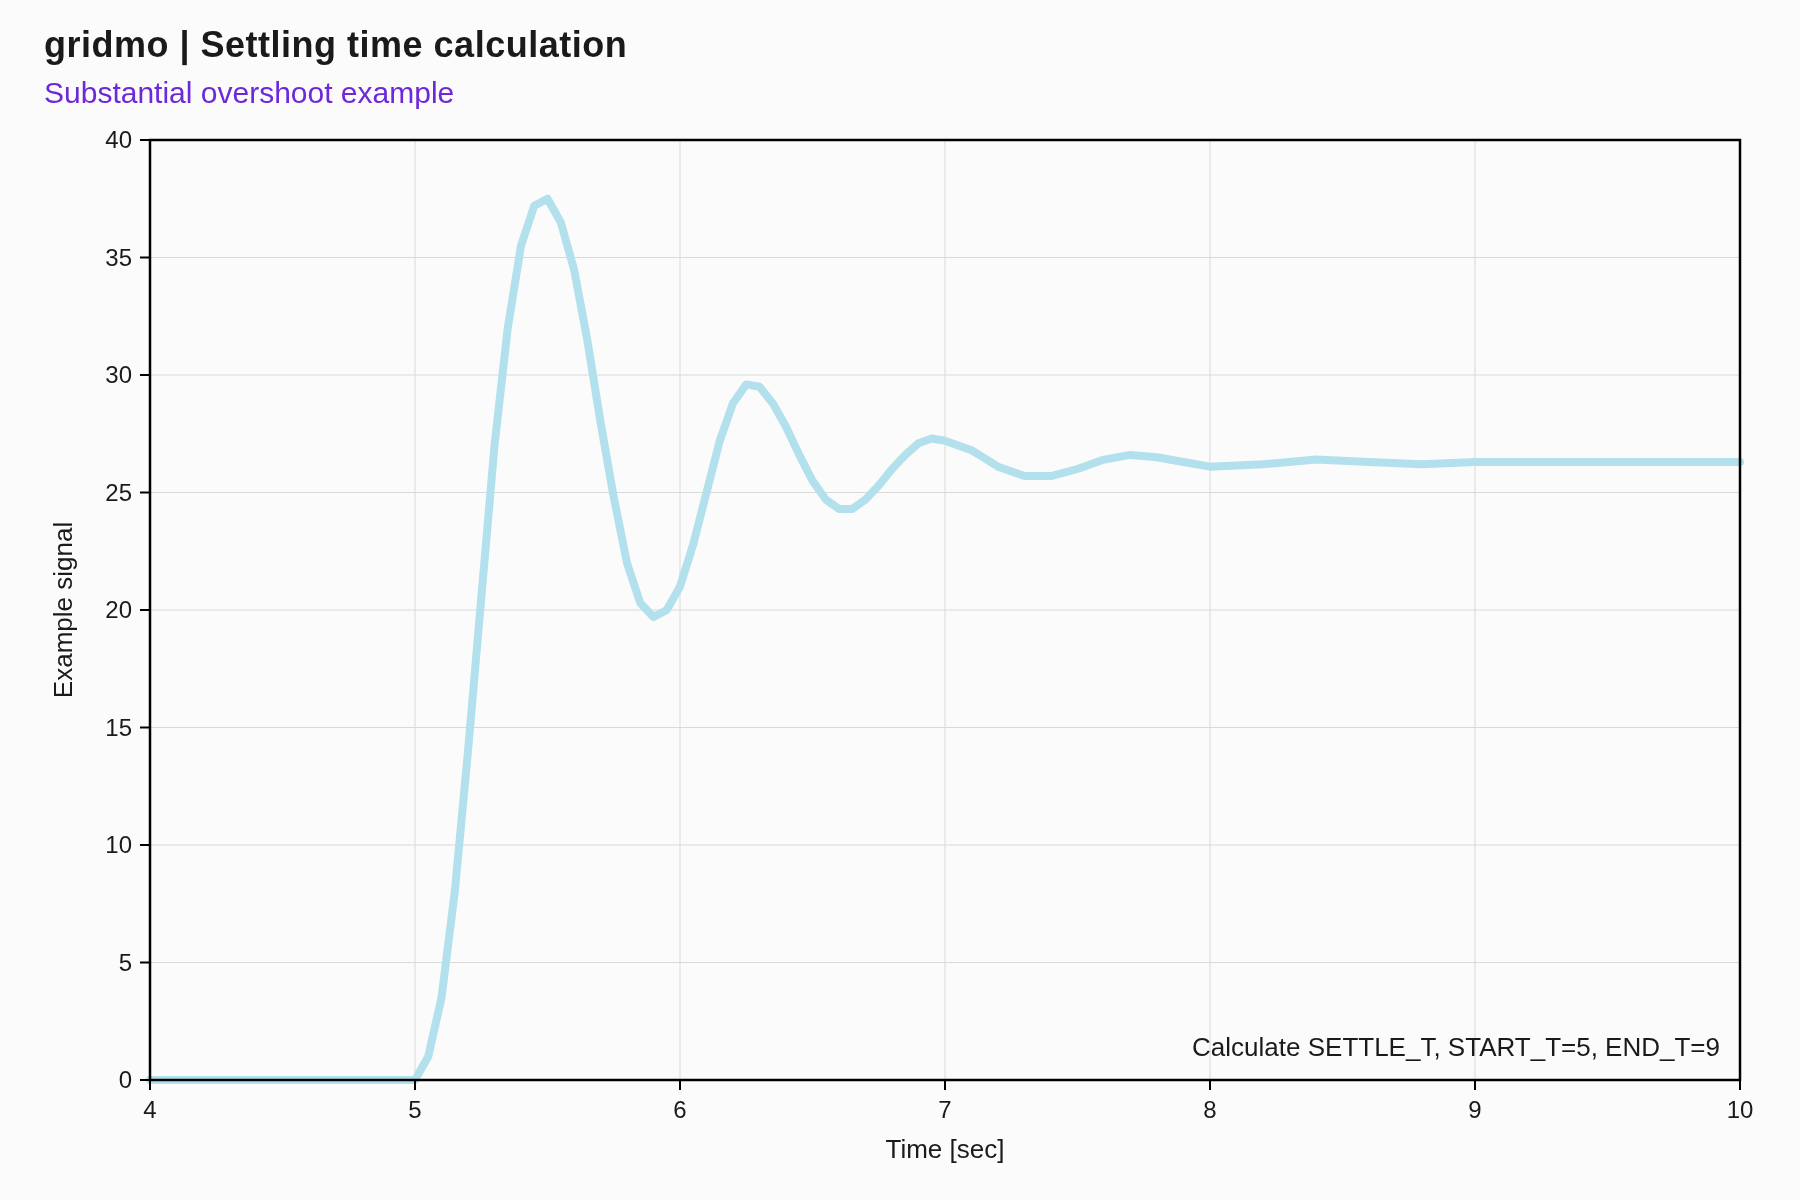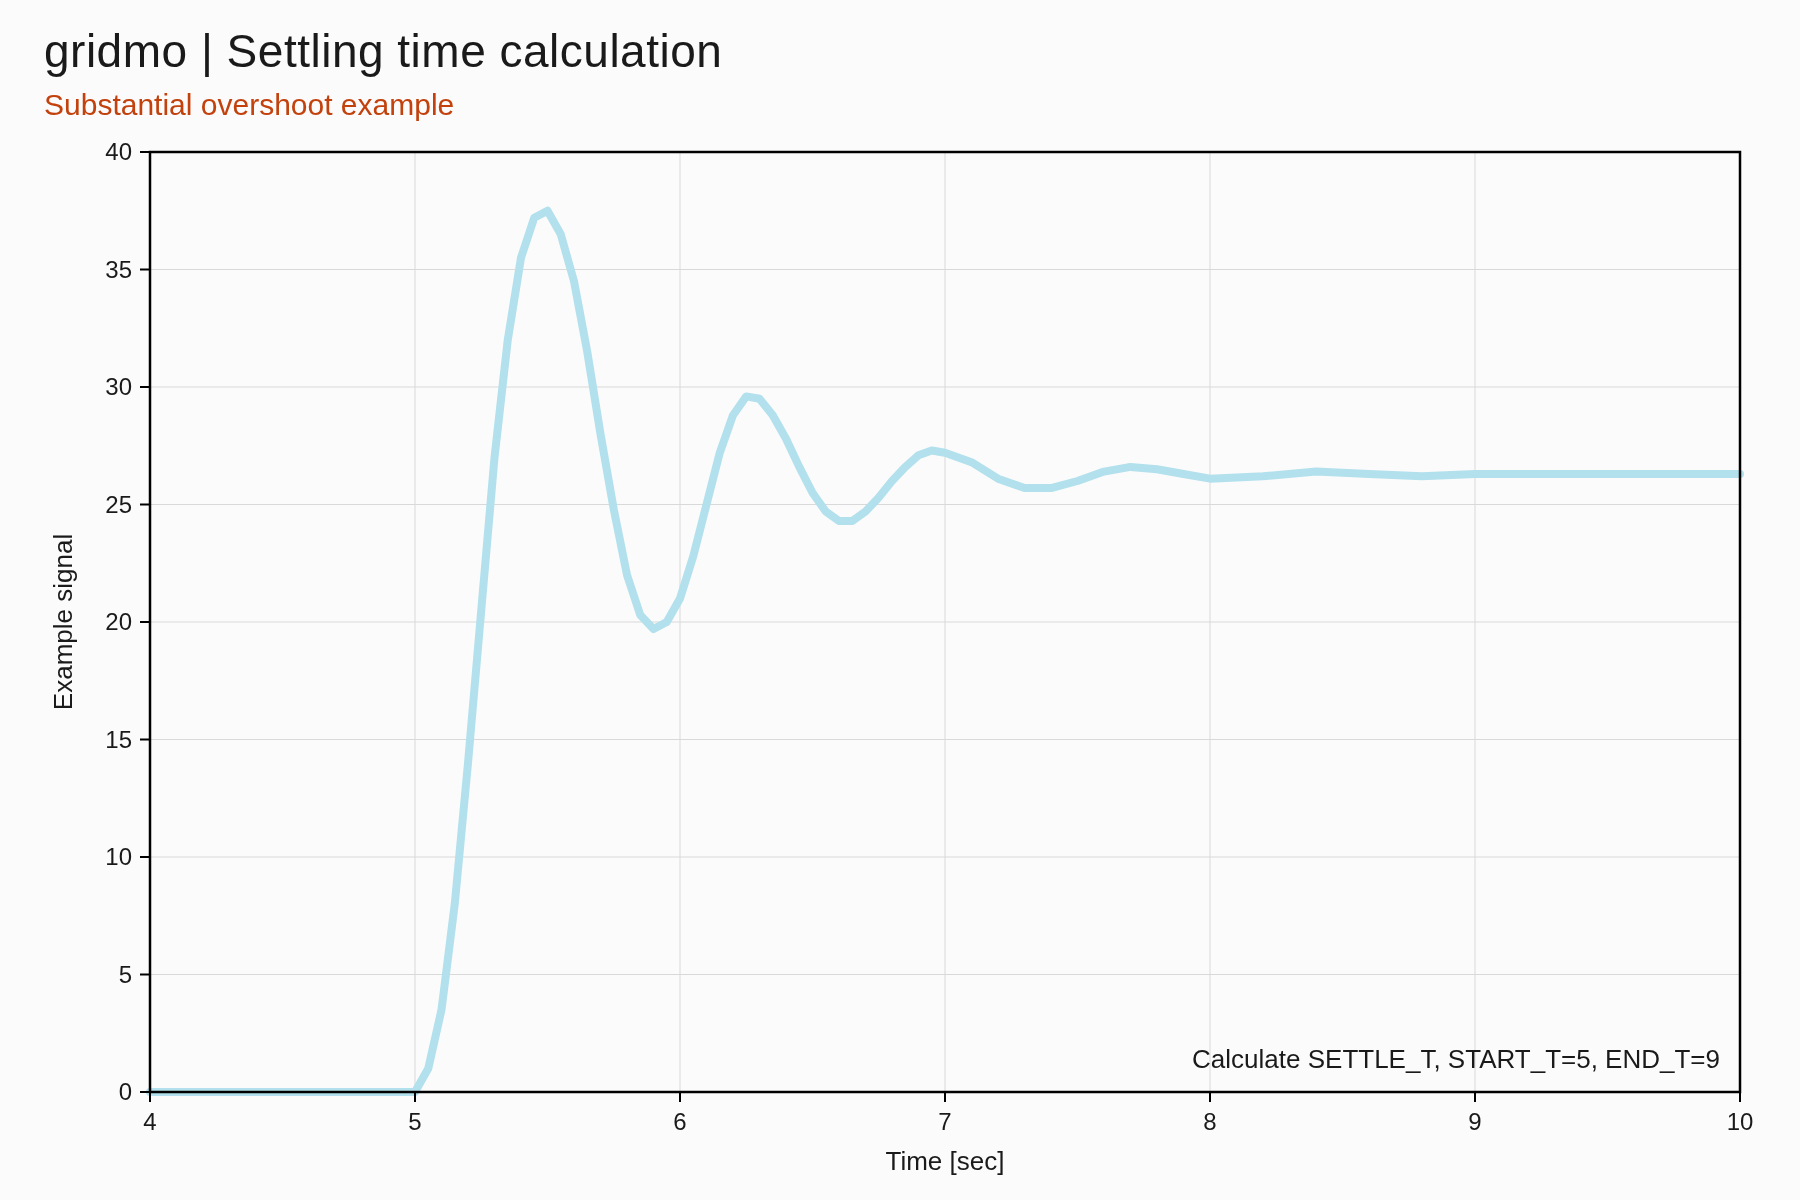--- a/index.html
+++ b/index.html
@@ -13,30 +13,30 @@
     overflow: hidden;
   }
   .page {
     position: relative;
     width: 1800px;
     height: 1200px;
     box-sizing: border-box;
     padding: 20px 40px 40px 40px;
   }
   .title {
-    font-size: 46px;
-    font-weight: 400;
+    font-size: 36px;
+    font-weight: 700;
     letter-spacing: 0.5px;
     margin: 4px 0 10px 4px;
   }
   .subtitle {
     font-size: 30px;
     font-weight: 400;
     margin: 0 0 20px 4px;
-    color: #c2410c;
+    color: #6d28d9;
   }
   .chart-wrap {
     position: relative;
     width: 1720px;
     height: 1040px;
   }
   svg { display: block; }
   .axis-label {
     font-size: 26px;
     fill: #1a1a1a;

